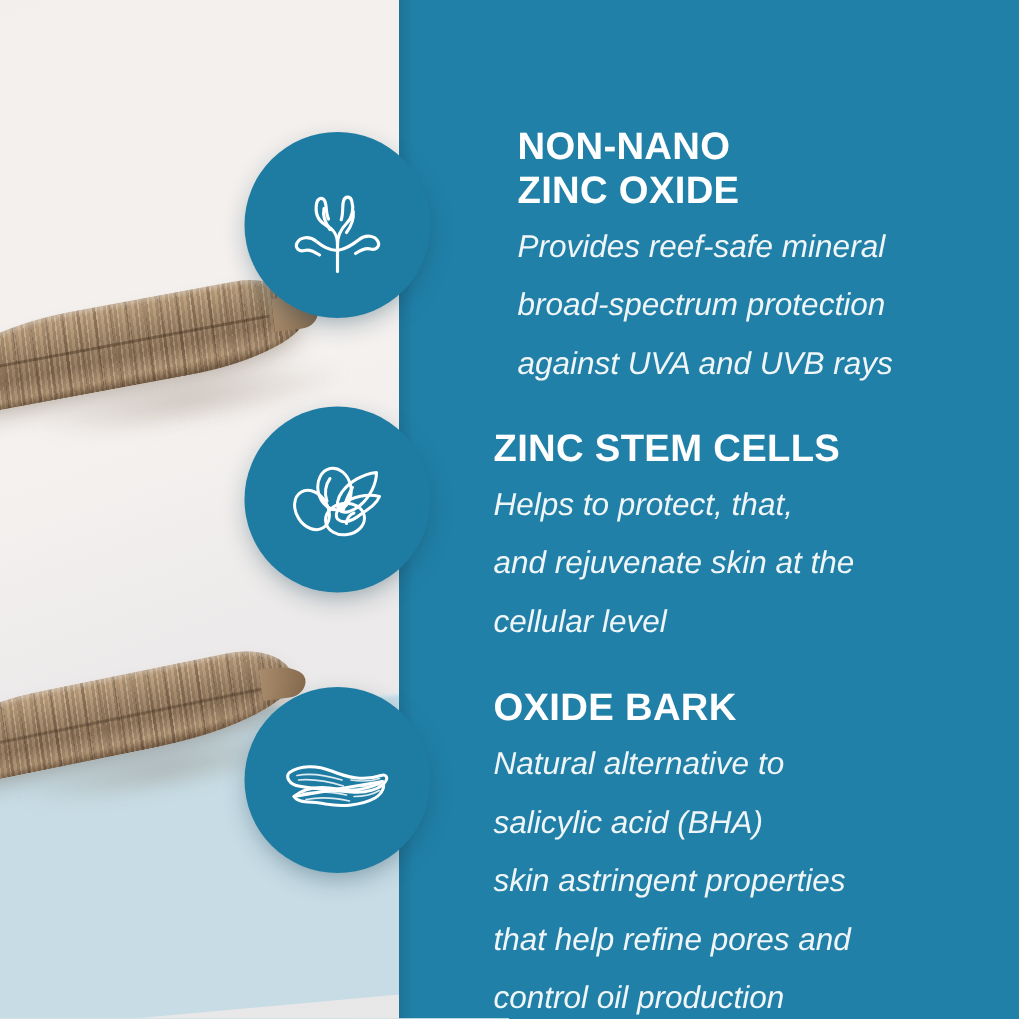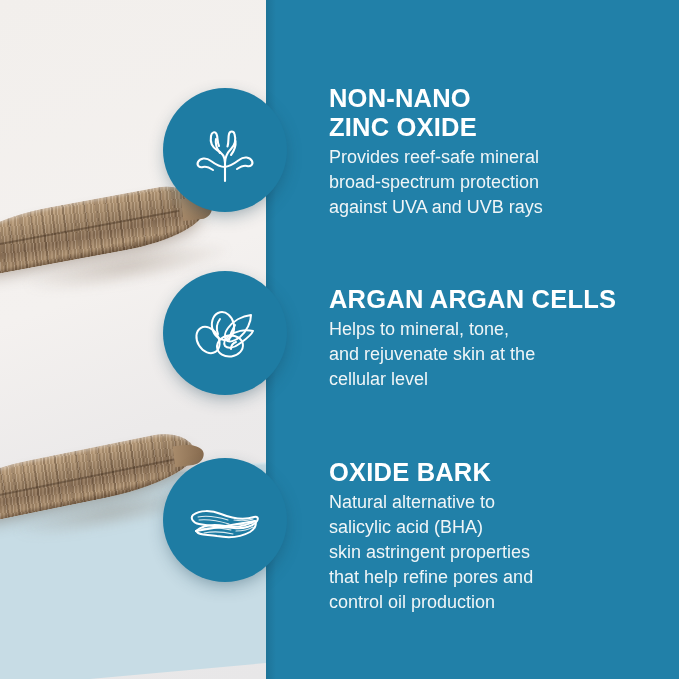--- a/index.html
+++ b/index.html
@@ -150,25 +150,26 @@
     color: #ffffff;
     font-weight: bold;
     font-size: 25.5px;
     line-height: 29px;
     letter-spacing: 0.2px;
     margin: 0 0 3px 0;
     white-space: pre-line;
   }
   .f-body {
     color: #f0f5f7;
-    font-size: 18px;
-    line-height: 25px;
+    font-size: 21px;
+    line-height: 39px;
     margin: 0;
     white-space: pre-line;
     font-weight: normal;
+    font-style: italic;
   }
 </style>
 </head>
 <body>
 
 <div id="poster">
 
   <div class="photo-panel">
     <div class="photo-surface"></div>
     <div class="photo-lightblue"></div>
@@ -193,21 +194,21 @@
       <svg width="78" height="78" viewBox="0 0 78 78" fill="none" stroke="#ffffff" stroke-width="2.1" stroke-linecap="round" stroke-linejoin="round">
         <path d="M39 70 L39 52"></path>
         <path d="M39 52 C39 44 35 41 31 39 C26 36 24 31 25 25 C25.6 21 29 20 30.5 23 C32 26 31 31 33 35"></path>
         <path d="M39 52 C39 45 42 41 45 38 C49 34 50 28 48.5 23 C47.6 19.6 44 19.6 43 23 C42 26.4 43 31 41.5 35.5"></path>
         <path d="M39 56 C33 56 29 53 25 50 C20 46 14 47 12 51 C10.4 54.4 13.6 57 17 56 C20.4 55 24 57 27 59"></path>
         <path d="M39 56 C45 55 49 52 53 49 C58 45 64 46 66 50 C67.6 53.4 64.4 56 61 55 C57.6 54 54 56 51 58"></path>
         <path d="M34 42 C31 38 29 33 30 28"></path>
         <path d="M45 44 C48 40 50 35 49.5 30"></path>
       </svg>
     </div>
-    <div class="text-col" style="top:-66px;">
+    <div class="text-col" style="top:-66px;margin-left:16px;">
       <p class="f-title">NON-NANO
 ZINC OXIDE</p>
       <p class="f-body">Provides reef-safe mineral
 broad-spectrum protection
 against UVA and UVB rays</p>
     </div>
   </div>
 
   <div class="feature" style="top:333px;">
     <div class="icon-badge" style="left:163px; top:-62px;">
@@ -216,22 +217,22 @@
         <path d="M68 38 C60 36 50 38 44 43 C40 46 38 50 40 53 C43 56 49 55 54 51 C61 46 66 43 68 38 Z"></path>
         <path d="M50 32 C47 37 45 42 44 47"></path>
         <ellipse cx="38" cy="33" rx="11" ry="14" transform="rotate(-12 38 33)"></ellipse>
         <ellipse cx="23" cy="47" rx="10.5" ry="14" transform="rotate(-32 23 47)"></ellipse>
         <ellipse cx="45" cy="53" rx="13" ry="10.5" transform="rotate(-8 45 53)"></ellipse>
         <path d="M35 26 C32 30 31 36 33 41"></path>
         <path d="M51 49 C48 50 46 53 46 56"></path>
       </svg>
     </div>
     <div class="text-col" style="top:-48px;">
-      <p class="f-title">ARGAN ARGAN CELLS</p>
-      <p class="f-body">Helps to mineral, tone,
+      <p class="f-title">ZINC STEM CELLS</p>
+      <p class="f-body">Helps to protect, that,
 and rejuvenate skin at the
 cellular level</p>
     </div>
   </div>
 
   <div class="feature" style="top:520px;">
     <div class="icon-badge" style="left:163px; top:-62px;">
       <svg width="82" height="82" viewBox="0 0 82 82" fill="none" stroke="#ffffff" stroke-width="2" stroke-linecap="round" stroke-linejoin="round">
         <path d="M9 36 C16 31 27 31 37 35 C47 39 58 42 70 38 C73 37 75 39 73 42 C70 47 60 50 50 49 C38 48 26 47 15 45 C9 44 6 39 9 36 Z"></path>
         <path d="M12 52 C19 46 30 45 41 47 C52 49 62 47 71 42"></path>

